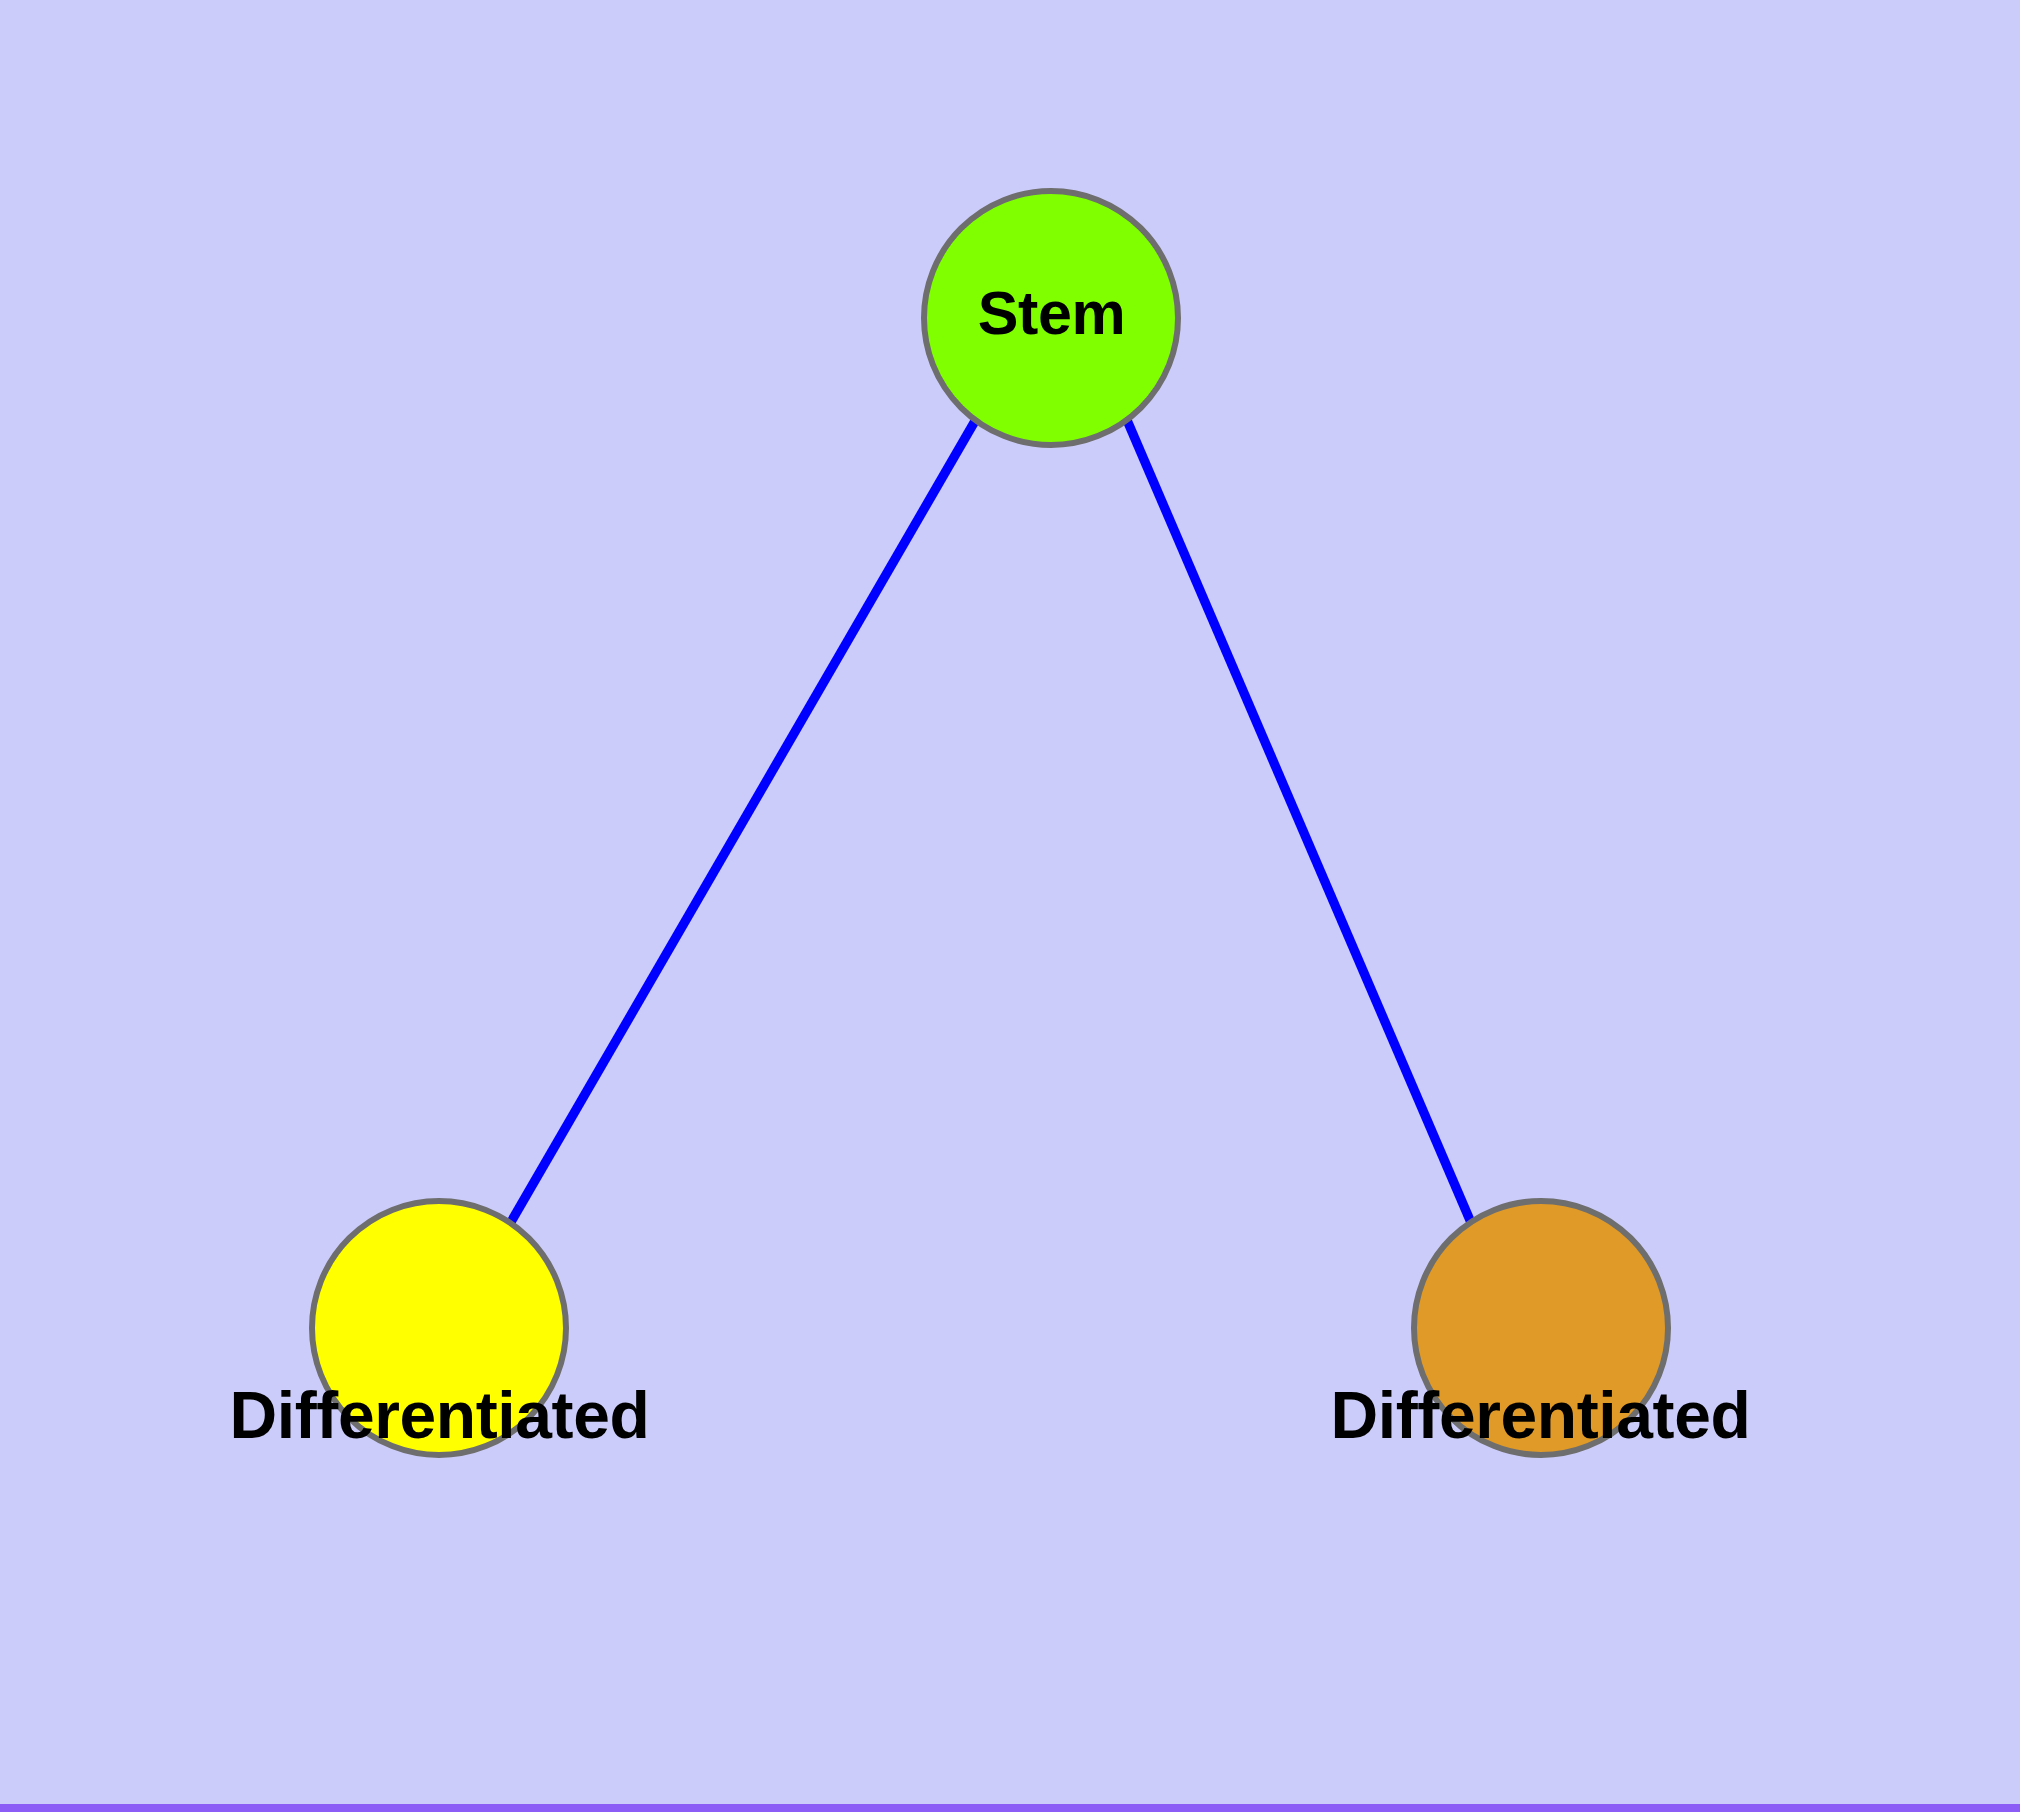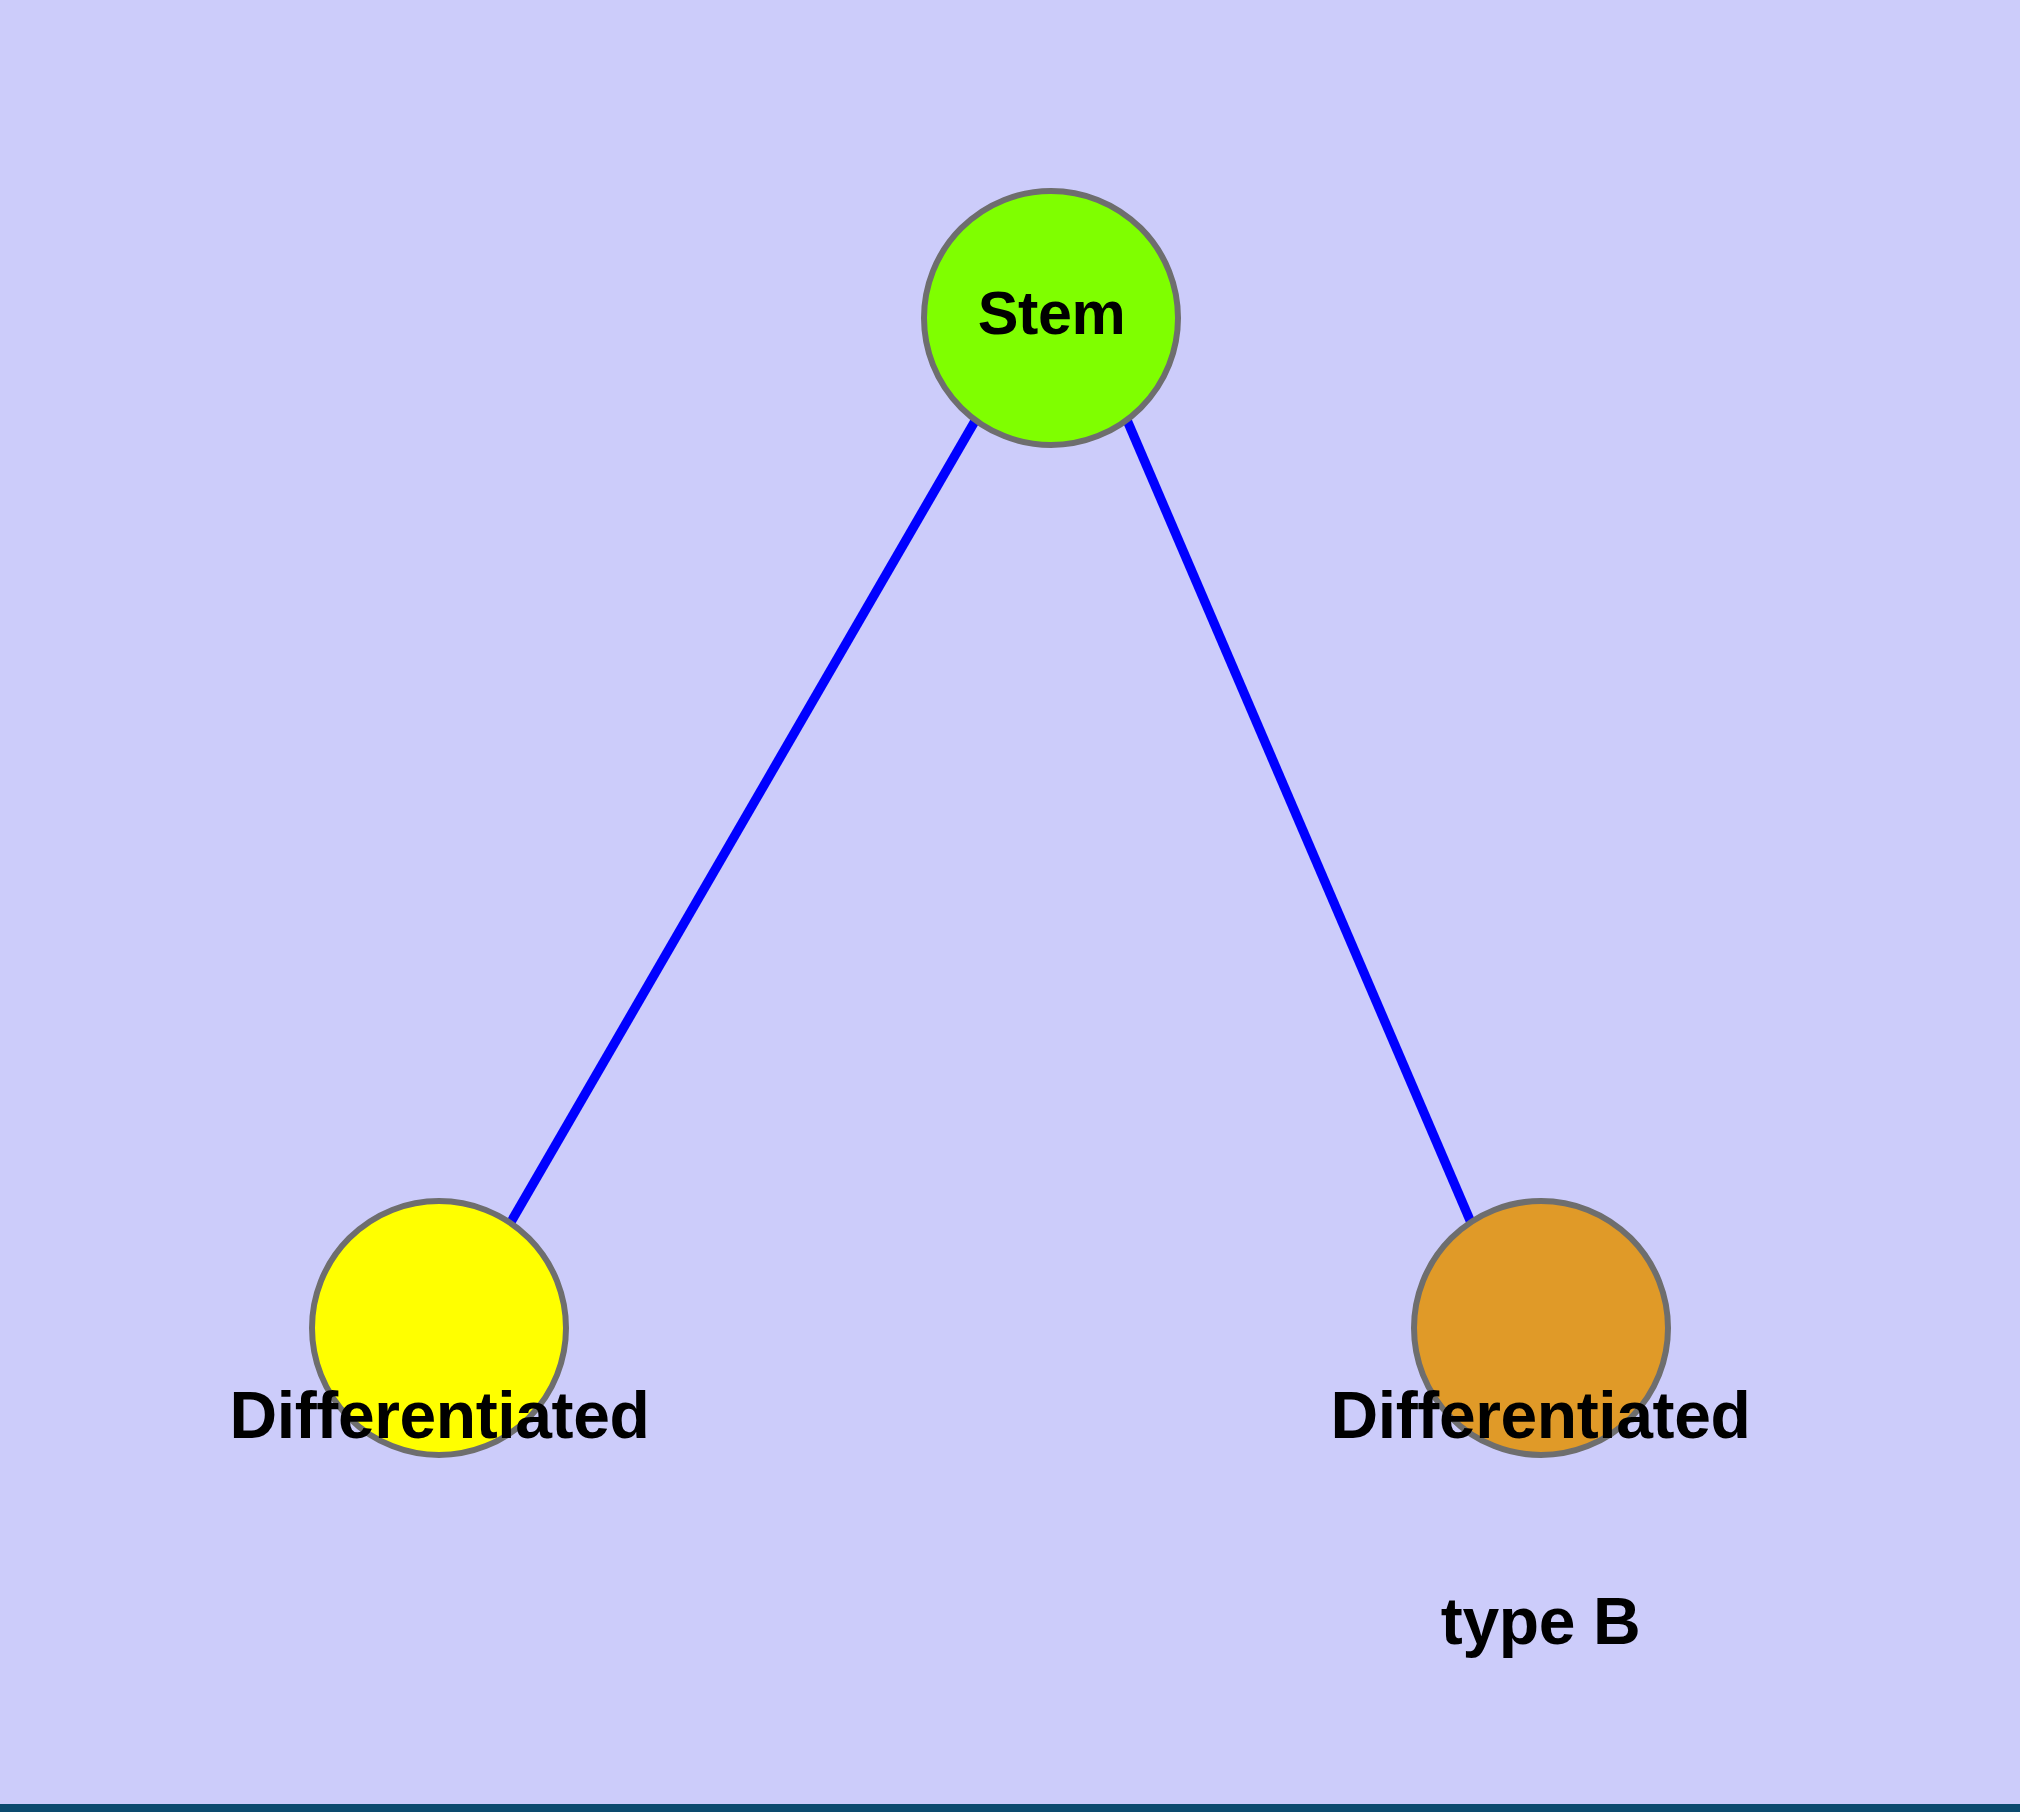--- a/index.html
+++ b/index.html
@@ -10,21 +10,21 @@
   body {
     width: 2021px;
     height: 1812px;
     overflow: hidden;
     font-family: "Liberation Sans", sans-serif;
   }
   #graph-canvas {
     position: relative;
     width: 2021px;
     height: 1812px;
-    background: #0c4a6e;
+    background: #8b5cf6;
   }
   #graph-plot {
     position: absolute;
     left: 0;
     top: 0;
     width: 2021px;
     height: 1804px;
     background: #ccccfa;
     overflow: hidden;
   }
@@ -106,18 +106,17 @@
     <div id="label-stem" class="node-label">Stem</div>
 
     <div id="node-type-a" class="graph-node"></div>
     <div id="label-type-a" class="node-label">
       <div>Differentiated</div>
     </div>
 
     <div id="node-type-b" class="graph-node"></div>
     <div id="label-type-b" class="node-label">
       <div>Differentiated</div>
-      <div>type B</div>
     </div>
 
   </div>
 </div>
 
 
 </body></html>

